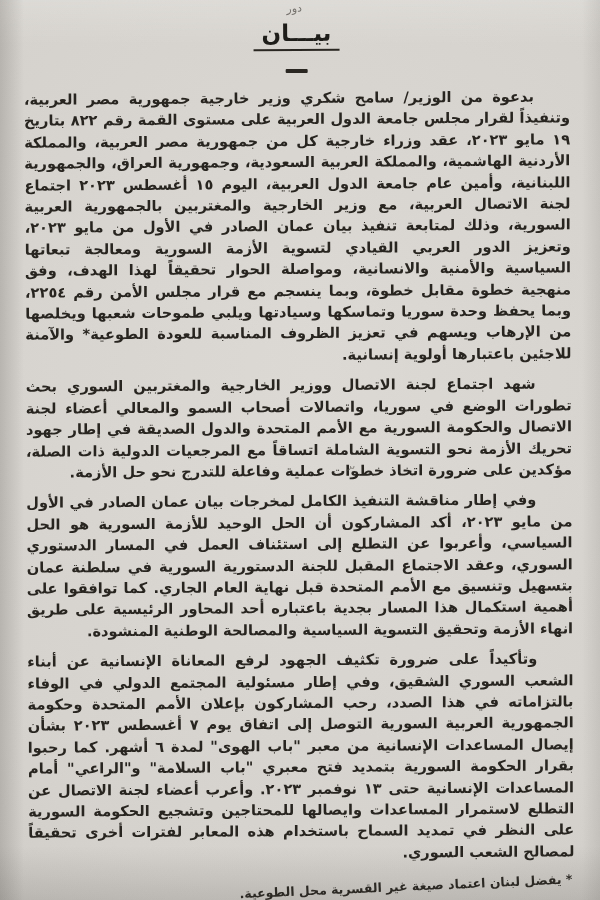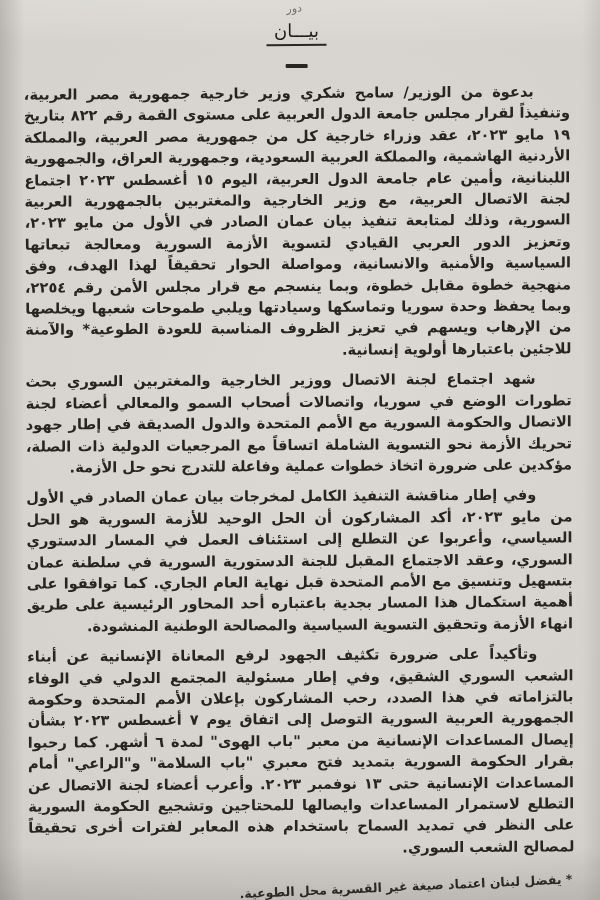--- a/index.html
+++ b/index.html
@@ -52,22 +52,22 @@
     transform: rotate(-4deg);
   }
 
   .title-wrap {
     text-align: center;
     margin-top: 10px;
   }
   .title {
     display: inline-block;
     margin: 0;
-    font-size: 18px;
-    font-weight: normal;
+    font-size: 23px;
+    font-weight: bold;
     color: #1f1d1a;
     padding: 0 8px 3px 8px;
     border-bottom: 2.5px solid #2a2723;
   }
 
   .dash {
     width: 22px;
     height: 4px;
     background: #2a2723;
     margin: 18px auto 14px auto;

